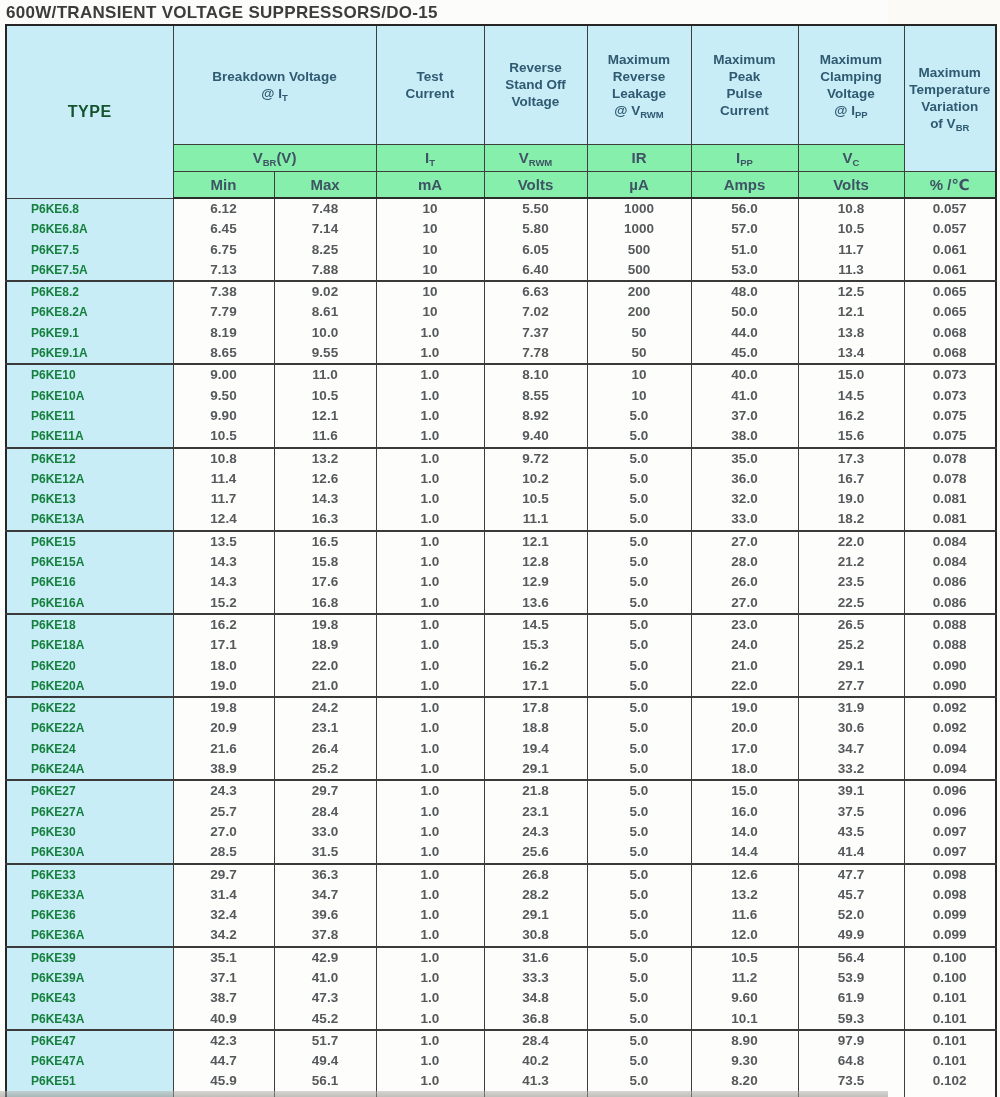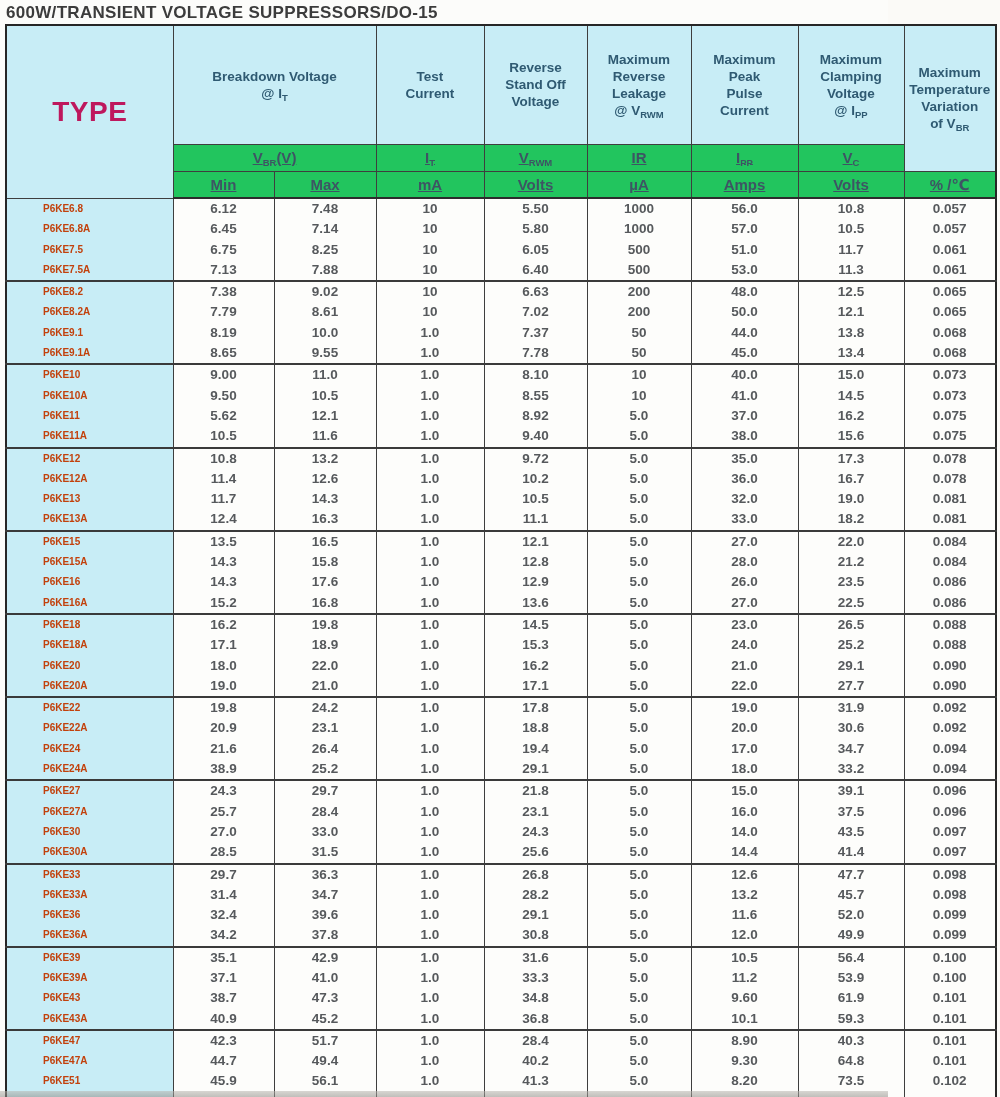--- a/index.html
+++ b/index.html
@@ -33,37 +33,37 @@
   col.c-vc    { width:106px; }
   col.c-tc    { width:92px;  }
   th, td { border:1.6px solid #3e3e3e; }
   table.spec { border:2.4px solid #262626; }
   thead th {
     background:#c8edf6; color:#2f5a72;
     font-weight:bold; font-size:13.5px; line-height:17px;
     text-align:center; vertical-align:middle;
   }
   thead tr.main-head th { height:119px; }
-  th.type-head { font-size:28px; letter-spacing:.5px; color:#be185d; }
+  th.type-head { font-size:16px; letter-spacing:.5px; color:#14532d; }
   thead tr.sym-row th, thead tr.unit-row th {
-    background:#22c55e; height:27px;
-    font-size:15px; color:#3e5464; line-height:15px;text-decoration:underline;
+    background:#86efac; height:27px;
+    font-size:15px; color:#3e5464; line-height:15px;
   }
   thead th.keep-cyan { background:#c8edf6; }
   thead tr.unit-row th { border-bottom:2.2px solid #2c2c2c; }
   sub { font-size:9.5px; line-height:0; vertical-align:-3px; letter-spacing:0; }
   tbody td {
     height:20.3px; padding:0;
     font-size:13.5px; font-weight:bold; color:#56595c;
     text-align:center; line-height:20.3px;
     border-top:none; border-bottom:none;
   }
   tbody td.type-col {
-    background:#c8edf6; color:#c2410c;
-    text-align:left; padding-left:36px; font-size:10px;
+    background:#c8edf6; color:#15803d;
+    text-align:left; padding-left:24px; font-size:12px;
   }
   tbody tr.group-start td { border-top:2px solid #3a3a3a; }
   .scan-bottom {
     position:absolute; left:0; right:0; bottom:0; height:6px;
     background:linear-gradient(to bottom,#b9b6b0,#8f8c86);
     opacity:.55;
   }
 </style>
 </head>
 <body>
@@ -220,21 +220,21 @@
           <td class="num-col">10.5</td>
           <td class="num-col">1.0</td>
           <td class="num-col">8.55</td>
           <td class="num-col">10</td>
           <td class="num-col">41.0</td>
           <td class="num-col">14.5</td>
           <td class="num-col">0.073</td>
         </tr>
         <tr>
           <td class="type-col">P6KE11</td>
-          <td class="num-col">5.62</td>
+          <td class="num-col">9.90</td>
           <td class="num-col">12.1</td>
           <td class="num-col">1.0</td>
           <td class="num-col">8.92</td>
           <td class="num-col">5.0</td>
           <td class="num-col">37.0</td>
           <td class="num-col">16.2</td>
           <td class="num-col">0.075</td>
         </tr>
         <tr>
           <td class="type-col">P6KE11A</td>
@@ -556,21 +556,21 @@
           <td class="num-col">0.101</td>
         </tr>
         <tr class="group-start">
           <td class="type-col">P6KE47</td>
           <td class="num-col">42.3</td>
           <td class="num-col">51.7</td>
           <td class="num-col">1.0</td>
           <td class="num-col">28.4</td>
           <td class="num-col">5.0</td>
           <td class="num-col">8.90</td>
-          <td class="num-col">40.3</td>
+          <td class="num-col">97.9</td>
           <td class="num-col">0.101</td>
         </tr>
         <tr>
           <td class="type-col">P6KE47A</td>
           <td class="num-col">44.7</td>
           <td class="num-col">49.4</td>
           <td class="num-col">1.0</td>
           <td class="num-col">40.2</td>
           <td class="num-col">5.0</td>
           <td class="num-col">9.30</td>

